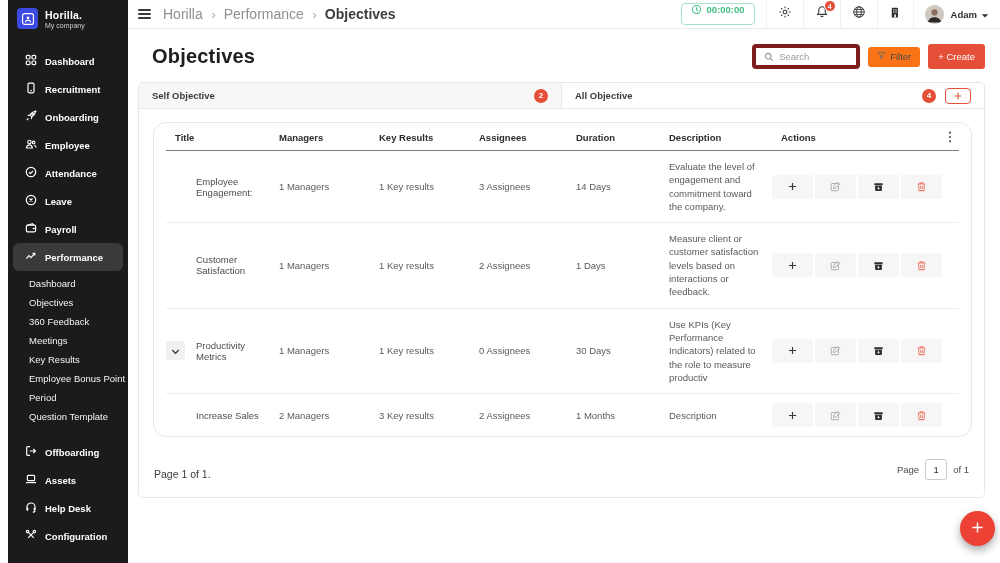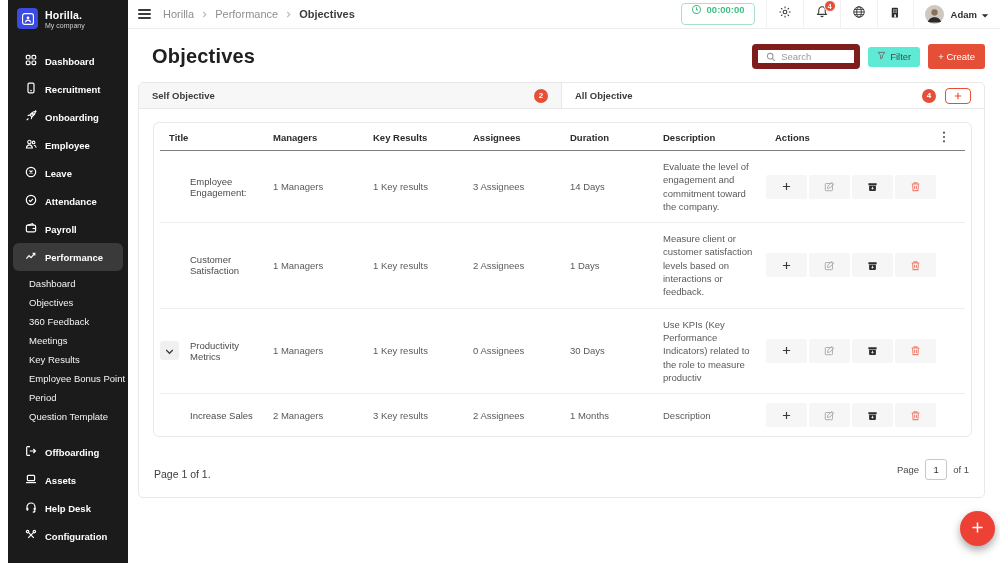--- a/index.html
+++ b/index.html
@@ -18,52 +18,52 @@
   .side-item.active{background:#3a3a3a;border-radius:6px;margin:0 5px;padding-left:12px}
   .submenu{padding:3px 0 6px 0}
   .sub-item{padding:4px 8px 4px 21px;font-size:9.5px;color:#f4f4f4;cursor:pointer;white-space:nowrap}
   .grp{margin-top:6px}
 
   
   .main{margin-left:120px}
   .topbar{height:29px;border-bottom:1px solid #ececec;display:flex;align-items:center;padding:0 0 0 18px;background:#fff}
   .hamburger{display:flex;flex-direction:column;gap:2.5px;cursor:pointer;margin-right:12px}
   .hamburger i{display:block;width:13px;height:1.8px;background:#3a3a3a;border-radius:1px}
-  .crumbs{display:flex;align-items:center;gap:7px;font-size:11px;color:#8f8f8f}
+  .crumbs{display:flex;align-items:center;gap:7px;font-size:14px;color:#8f8f8f}
   .crumb{cursor:pointer}
   .crumb.current{color:#3c3c3c;font-weight:bold}
   .tb-right{margin-left:auto;display:flex;align-items:stretch;height:29px}
   .tb-item{display:flex;align-items:center;padding:0 11px;border-left:1px solid #f1f1f1;color:#3a3a3a;cursor:pointer}
   .timer{display:flex;align-items:flex-start;gap:5px;border:1px solid #a8e2c6;border-radius:4px;color:#3fbf81;font-size:9.5px;font-weight:bold;padding:0 9px;height:22px;background:#fff;cursor:pointer}
   .bell-wrap{position:relative}
   .nbadge{position:absolute;top:-5px;right:-7px;min-width:12px;height:12px;border-radius:50%;background:#e54f38;color:#fff;font-size:7px;font-weight:bold;display:flex;align-items:center;justify-content:center;border:1.5px solid #fff}
   .avatar{width:19px;height:19px;border-radius:50%;overflow:hidden;flex:0 0 19px;background:#d6d6d6}
   .user-name{font-size:9.5px;font-weight:bold;color:#2f2f2f;margin:0 4px 0 7px}
 
   
   .content{padding:0 15px 0 18px}
   .page-head{display:flex;align-items:center;justify-content:space-between;margin:15px 0 13px 0}
   h1{font-size:20px;font-weight:bold;color:#202020;margin-left:14px;letter-spacing:.2px}
   .head-actions{display:flex;align-items:center;gap:8px}
-  .search-box{display:flex;align-items:center;gap:5px;width:108px;height:25px;border:6px solid #7f1d1d;border-radius:4px;padding:0 8px;background:#fff;color:#9a9a9a}
+  .search-box{display:flex;align-items:center;gap:5px;width:108px;height:25px;border:4px solid #7f1d1d;border-radius:4px;padding:0 8px;background:#fff;color:#9a9a9a}
   .search-box input{border:none;outline:none;width:100%;font-size:9.5px;color:#444;font-family:"Liberation Sans",sans-serif}
   .search-box input::placeholder{color:#9a9a9a}
-  .filter-btn{height:20px;padding:0 9px;background:#5eead4;border:none;border-radius:3px;font-size:9.5px;color:#4a4a4a;display:flex;align-items:center;gap:4px;cursor:pointer;font-family:inherit}
+  .filter-btn{height:20px;padding:0 9px;background:#f97316;border:none;border-radius:3px;font-size:9.5px;color:#4a4a4a;display:flex;align-items:center;gap:4px;cursor:pointer;font-family:inherit}
   .create-btn{height:25px;padding:0 10px;background:#e54f38;color:#fff;border:none;border-radius:3px;font-size:9.5px;cursor:pointer;font-family:inherit}
 
   
   .panel{border:1px solid #e8e8e8;border-radius:5px;background:#fff}
   .tabs{display:flex;border-bottom:1px solid #e8e8e8;height:26px}
   .tab{flex:1;display:flex;align-items:center;padding:0 13px;font-size:9.5px;font-weight:bold;color:#3b3b3b;cursor:pointer}
   .tab.active{background:#f7f7f7;border-right:1px solid #e8e8e8}
   .badge{min-width:14px;height:14px;border-radius:50%;background:#e54f38;color:#fff;font-size:8px;font-weight:bold;display:flex;align-items:center;justify-content:center;margin-left:auto}
   .tab-add{width:26px;height:16px;border:1px solid #e54f38;border-radius:4px;background:#fff;color:#e54f38;margin-left:9px;display:flex;align-items:center;justify-content:center;cursor:pointer}
 
   
-  .table-card{margin:13px 12px 12px 14px;border:1px solid #e8e8e8;border-radius:6px;padding:0 6px}
+  .table-card{margin:13px 12px 12px 14px;border:1px solid #e8e8e8;border-radius:13px;padding:0 12px}
   .trow{display:grid;grid-template-columns:104px 100px 100px 97px 93px 112px 170px 16px;align-items:center}
   .thead{padding:8px 0 7px 0;border-bottom:1px solid #7d7d7d;font-size:9.5px;font-weight:bold;color:#2c2c2c}
   .tbody-row{padding:9px 0;border-bottom:1px solid #ededed;font-size:9.5px;color:#5a5a5a}
   .tbody-row:last-child{border-bottom:none}
   .tcell{padding-left:9px}
   .title-cell{display:flex;align-items:center;gap:11px;color:#4c4c4c}
   .slot{flex:0 0 19px;height:19px}
   .expander{flex:0 0 19px;height:19px;background:#f0f0f0;border:none;border-radius:3px;display:flex;align-items:center;justify-content:center;color:#3a3a3a;cursor:pointer}
   .desc{padding-right:6px;line-height:1.4}
   .actions-cell{display:flex;gap:2px}
@@ -126,30 +126,30 @@
             <circle cx="4.4" cy="4" r="1.7"></circle>
             <path d="M1.4 10c.3-2 1.5-3.1 3-3.1s2.7 1.1 3 3.1z"></path>
             <circle cx="8.6" cy="4.4" r="1.3"></circle>
             <path d="M8.9 7.2c1.2.1 2 1 2.3 2.5"></path>
           </svg></span>
       <span>Employee</span>
     </div>
     <div class="side-item">
       <span><svg viewBox="0 0 12 12" width="12" height="12" fill="none" stroke="#fff" stroke-width="1.2">
             <circle cx="6" cy="6" r="4.7"></circle>
-            <path d="M4.5 4.5l3 3M7.5 4.5l-3 3"></path>
-          </svg></span>
-      <span>Leave</span>
+            <path d="M4 6.2l1.4 1.4 2.6-2.8"></path>
+          </svg></span>
+      <span>Attendance</span>
     </div>
     <div class="side-item">
       <span><svg viewBox="0 0 12 12" width="12" height="12" fill="none" stroke="#fff" stroke-width="1.2">
             <circle cx="6" cy="6" r="4.7"></circle>
-            <path d="M4 6.2l1.4 1.4 2.6-2.8"></path>
-          </svg></span>
-      <span>Attendance</span>
+            <path d="M4.5 4.5l3 3M7.5 4.5l-3 3"></path>
+          </svg></span>
+      <span>Leave</span>
     </div>
     <div class="side-item">
       <span><svg viewBox="0 0 12 12" width="12" height="12" fill="none" stroke="#fff" stroke-width="1.2">
             <rect x="1.4" y="3.2" width="9.2" height="6.6" rx="1.2"></rect>
             <path d="M7.6 6.5h3"></path>
             <path d="M2.5 3.2l5-1.6 1 1.6"></path>
           </svg></span>
       <span>Payroll</span>
     </div>
     <div class="side-item active">

